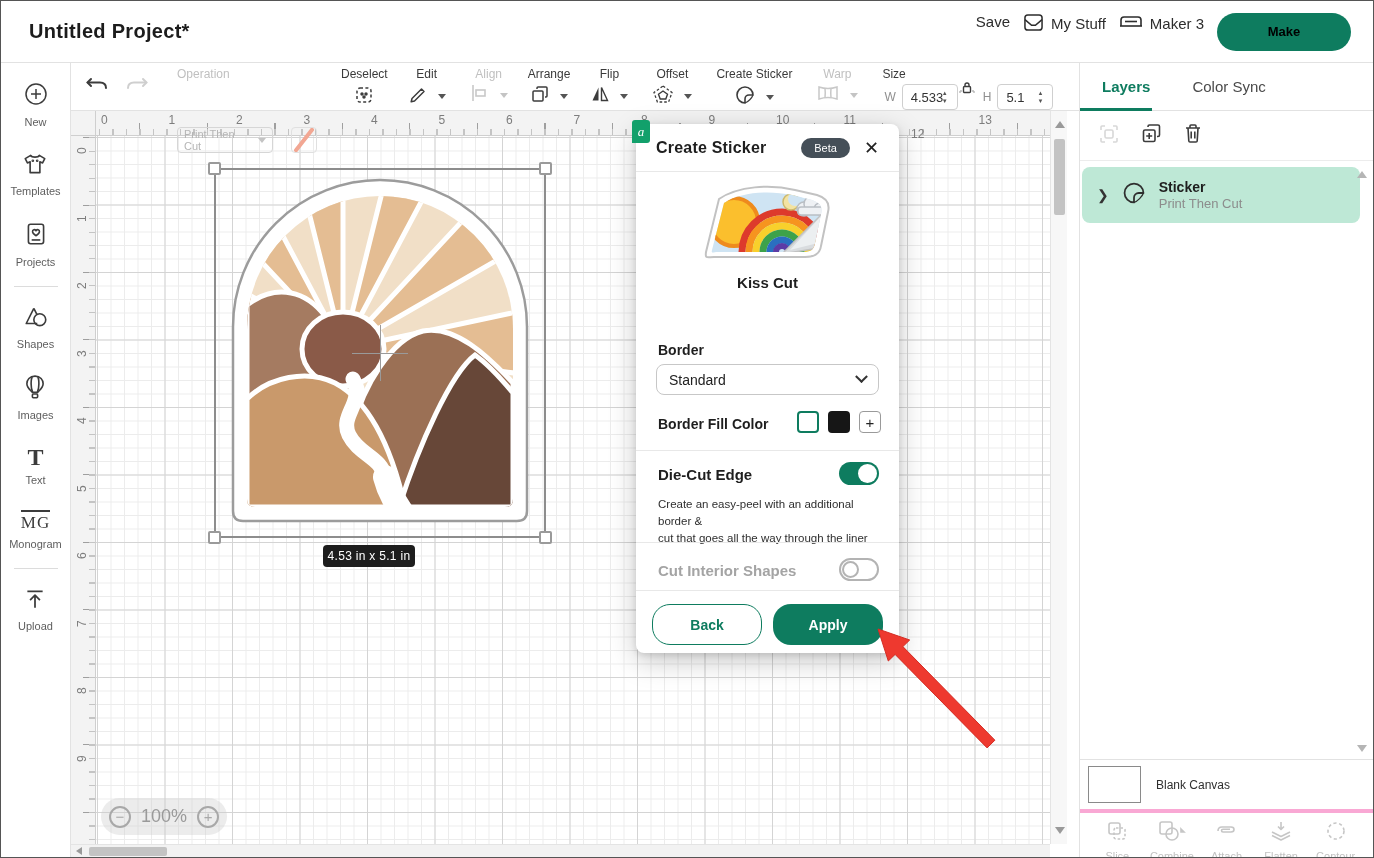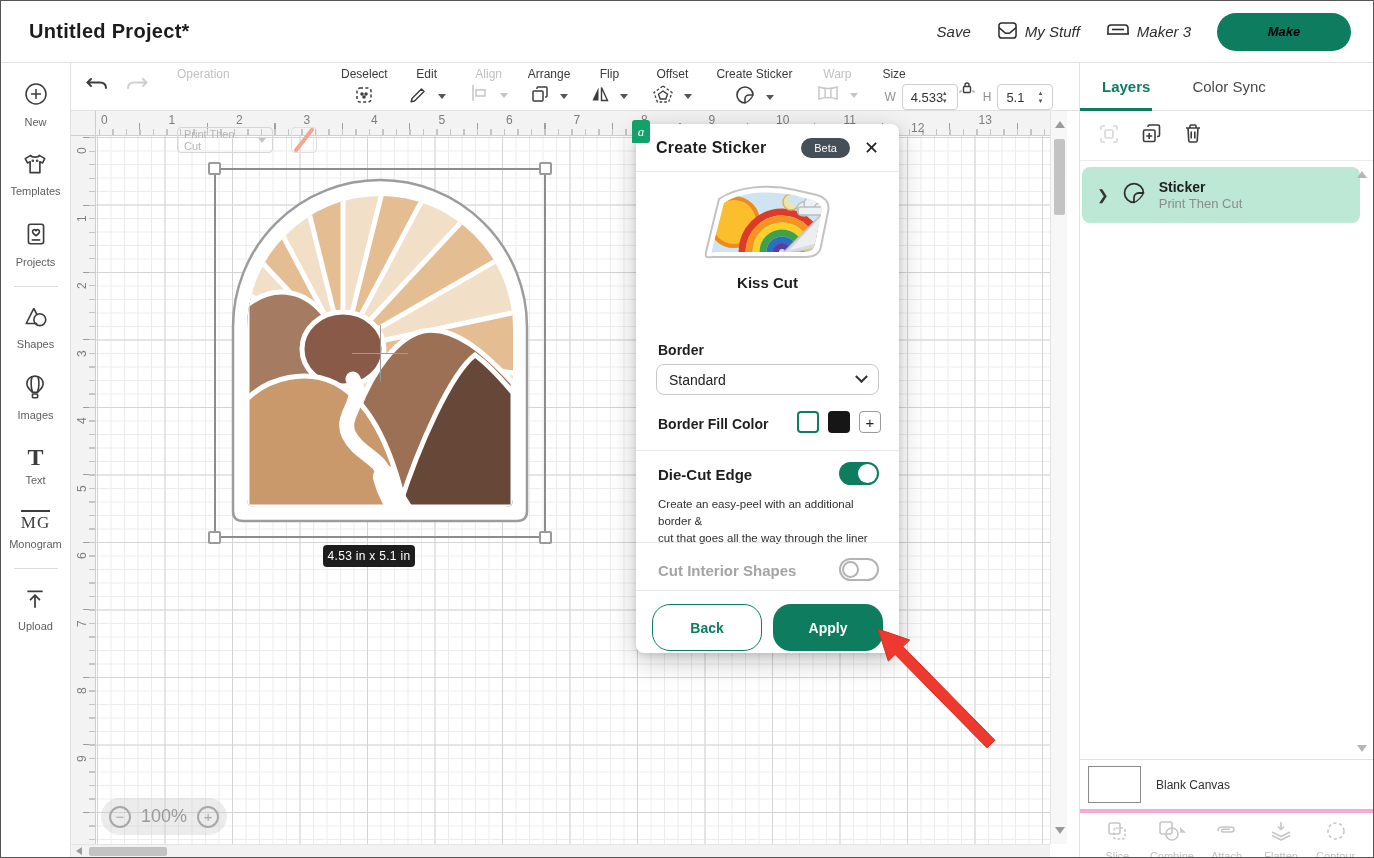--- a/index.html
+++ b/index.html
@@ -6,21 +6,21 @@
   html,body { background:#888; }
   .app {
     position:relative; width:1374px; height:858px; background:#fff;
     font-family:"Liberation Sans", sans-serif; color:#2d2d2d; overflow:hidden;
     border:1px solid #555;
   }
   
   .header { position:absolute; top:0; left:0; width:100%; height:62px; background:#fff;
     border-bottom:1px solid #e2e2e2; display:flex; align-items:center; z-index:30; }
   .header-title { font-size:20px; font-weight:700; letter-spacing:.3px; margin-left:28px; color:#1c1c1c; }
-  .header-right { margin-left:auto; display:flex; align-items:center; gap:26px; margin-right:22px;font-style:italic; }
+  .header-right { margin-left:auto; display:flex; align-items:flex-start; gap:13px; margin-right:22px; }
   .hdr-item { display:flex; align-items:center; gap:7px; font-size:15px; color:#2d2d2d; cursor:pointer; }
   .make-btn { width:134px; height:38px; border-radius:22px; background:var(--accent);
     color:#000000; font-size:13px; font-weight:700; display:flex; align-items:center; justify-content:center; cursor:pointer; }
   
   .sidebar { position:absolute; top:62px; left:0; width:70px; bottom:0; background:#fff;
     border-right:1px solid #e2e2e2; display:flex; flex-direction:column; align-items:center; padding-top:18px; z-index:25; }
   .side-item { display:flex; flex-direction:column; align-items:center; gap:5px; margin-bottom:24px; cursor:pointer; }
   .side-item .lbl { font-size:11px; color:#5e5e5e; }
   .side-div { width:44px; height:1px; background:#dcdcdc; margin:-6px 0 18px 0; }
   
@@ -113,21 +113,21 @@
     font-size:15px; color:#222; }
   .pdiv { position:absolute; left:0; right:0; height:1px; background:#e8e8e8; }
   .toggle { position:absolute; right:20px; width:40px; height:23px; border-radius:12px; cursor:pointer; }
   .toggle.on { background:var(--accent); }
   .toggle.on i { position:absolute; right:2px; top:2px; width:19px; height:19px; background:#fff; border-radius:50%; display:block; }
   .toggle.off { background:#fff; border:2px solid #b3b3b3; }
   .toggle.off i { position:absolute; left:1px; top:1px; width:17px; height:17px; background:#fff; border:2px solid #b3b3b3; border-radius:50%; display:block; }
   .die-desc { position:absolute; left:22px; right:18px; font-size:11.5px; color:#2f2f2f; line-height:17px; }
   .dim-label { color:#a4a4a4 !important; font-weight:700; }
   .btn-row { position:absolute; left:16px; right:16px; top:480px; display:flex; justify-content:space-between; }
-  .pill-btn { width:110px; height:47px; border-radius:18px; font-size:14px; font-weight:700;
+  .pill-btn { width:110px; height:41px; border-radius:18px; font-size:14px; font-weight:700;
     display:flex; align-items:center; justify-content:center; cursor:pointer;text-align:right; }
   .pill-btn.ghost { border:1.5px solid var(--accent); color:var(--accent); background:#fff; }
   .pill-btn.solid { background:var(--accent); color:#fff; }
   
   .red-arrow { position:absolute; left:850px; top:608px; z-index:45; pointer-events:none; }
   
   .rpanel { position:absolute; left:1078px; top:62px; right:0; bottom:0; background:#fff; border-left:1px solid #e2e2e2; z-index:28; }
   .tabs { position:absolute; top:0; left:0; right:0; height:48px; border-bottom:1px solid #e2e2e2; display:flex; align-items:center; }
   .tab { font-size:15px; cursor:pointer; }
   .tab.active { color:var(--accent); font-weight:700; margin-left:22px; }
@@ -424,21 +424,21 @@
         <span class="rnum" style="left: 165px; top: 2px;">2</span>
         <span class="rnum" style="left: 232.5px; top: 2px;">3</span>
         <span class="rnum" style="left: 300px; top: 2px;">4</span>
         <span class="rnum" style="left: 367.5px; top: 2px;">5</span>
         <span class="rnum" style="left: 435px; top: 2px;">6</span>
         <span class="rnum" style="left: 502.5px; top: 2px;">7</span>
         <span class="rnum" style="left: 570px; top: 2px;">8</span>
         <span class="rnum" style="left: 637.5px; top: 2px;">9</span>
         <span class="rnum" style="left: 705px; top: 2px;">10</span>
         <span class="rnum" style="left: 772.5px; top: 2px;">11</span>
-        <span class="rnum" style="left: 840px; top: 10px;">12</span>
+        <span class="rnum" style="left: 840px; top: 16px;">12</span>
         <span class="rnum" style="left: 907.5px; top: 2px;">13</span>
       </div>
     <div class="ruler-v" id="ruler-v">
         <span class="rnum v" style="left: 4px; top: 18px;">0</span>
         <span class="rnum v" style="left: 4px; top: 85.5px;">1</span>
         <span class="rnum v" style="left: 4px; top: 153px;">2</span>
         <span class="rnum v" style="left: 4px; top: 220.5px;">3</span>
         <span class="rnum v" style="left: 4px; top: 288px;">4</span>
         <span class="rnum v" style="left: 4px; top: 355.5px;">5</span>
         <span class="rnum v" style="left: 4px; top: 423px;">6</span>

